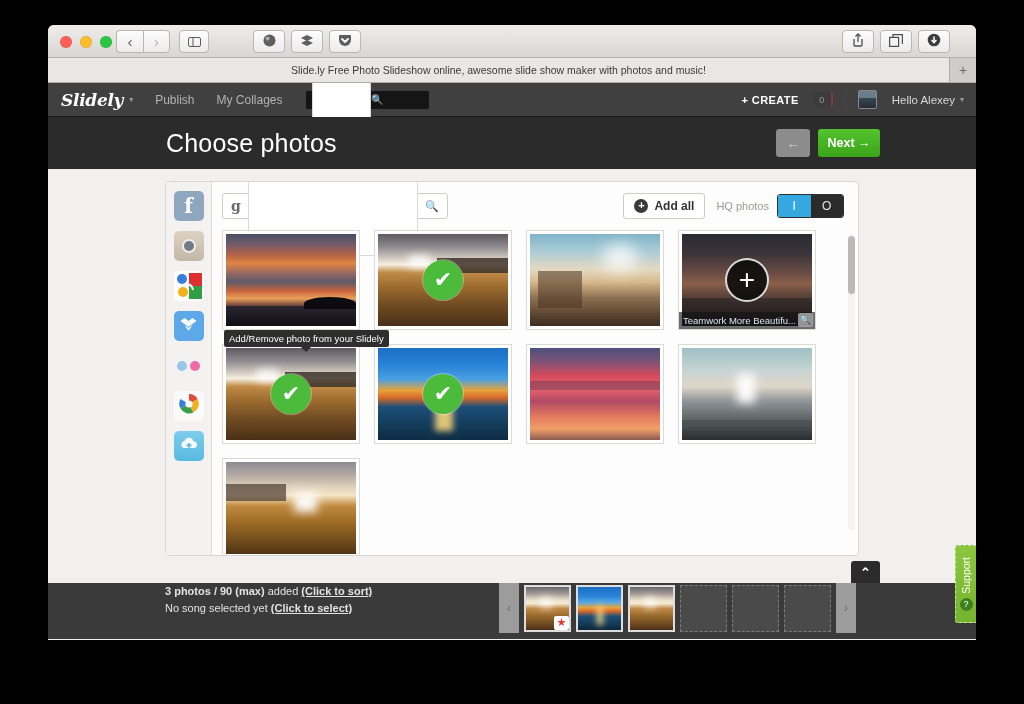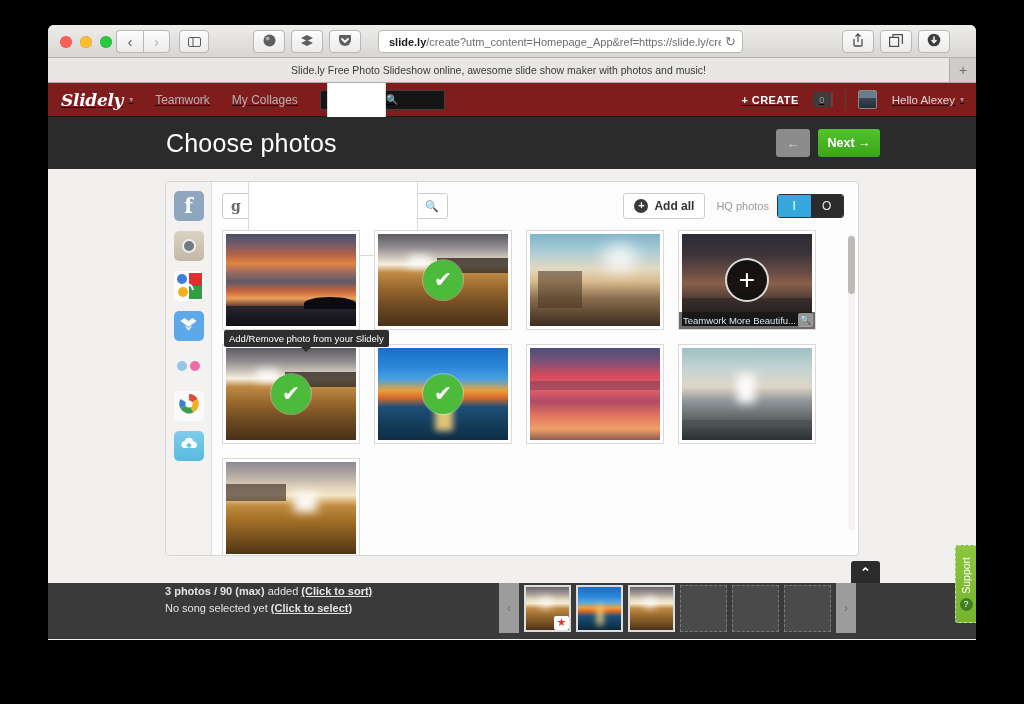--- a/index.html
+++ b/index.html
@@ -98,24 +98,23 @@
     width: 26px; display: flex; align-items: center; justify-content: center;
     font-size: 14px; color: #6e6c6a;
   }
 
   
   #page { position: relative; height: 556px; background: #f1f0ee; overflow: hidden; }
 
   
   .sitenav {
     position: relative; height: 34px;
-    background: #7f1d1d;
+    background: #404040;
     display: flex; align-items: center;
     border-bottom: 1px solid #1c1c1c;
-    text-decoration: underline;
   }
   .logo {
     margin-left: 13px;
     font-family: "DejaVu Serif", serif;
     font-style: italic; font-weight: 700;
     font-size: 17px; color: #fff;
     letter-spacing: -.3px;
   }
   .logo-caret { color: #9a9a9a; font-size: 8px; margin-left: 6px; }
   .navlink { color: #b2b2b2; font-size: 12px; margin-left: 22px; }
@@ -426,24 +425,20 @@
       </div>
       <div class="tbtn ext3">
         <span>
           <svg width="14" height="13" viewBox="0 0 14 13">
             <path d="M1 2 a1 1 0 0 1 1-1 h10 a1 1 0 0 1 1 1 v4 a6 6 0 0 1 -12 0 Z" fill="#5f5f5f"></path>
             <path d="M4 5 L7 8 L10 5" fill="none" stroke="#fff" stroke-width="1.8" stroke-linecap="round"></path>
           </svg>
         </span>
       </div>
 
-      <div class="urlbar">
-        <div class="urltxt"><b>slide.ly</b><span>/create?utm_content=Homepage_App&amp;ref=https://slide.ly/cre</span></div>
-        <span class="reload">↻</span>
-      </div>
 
       <div class="tbtn share">
         <span>
           <svg width="12" height="14" viewBox="0 0 12 14">
             <path d="M2 6 v6 a1 1 0 0 0 1 1 h6 a1 1 0 0 0 1 -1 v-6" fill="none" stroke="#4d4d4d" stroke-width="1.3"></path>
             <line x1="6" y1="1" x2="6" y2="9" stroke="#4d4d4d" stroke-width="1.3"></line>
             <path d="M3.5 3.5 L6 1 L8.5 3.5" fill="none" stroke="#4d4d4d" stroke-width="1.3"></path>
           </svg>
         </span>
       </div>
@@ -475,21 +470,21 @@
       </div>
     </div>
 
     <div id="page">
 
       <div class="sitenav">
         <div class="logo">
           <span>Slidely</span>
         </div>
         <span class="logo-caret">▾</span>
-        <a class="navlink">Teamwork</a>
+        <a class="navlink">Publish</a>
         <a class="navlink">My Collages</a>
         <div class="navsearch">
           <span class="ph">Search</span>
           <span class="mag">🔍</span>
         </div>
         <div class="navright">
           <span class="createbtn">+ CREATE</span>
           <div class="notif">
             <span>0</span>
           </div>

